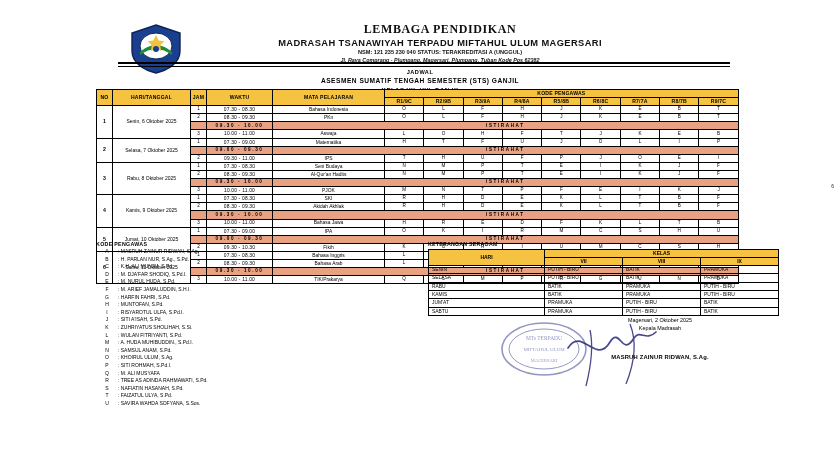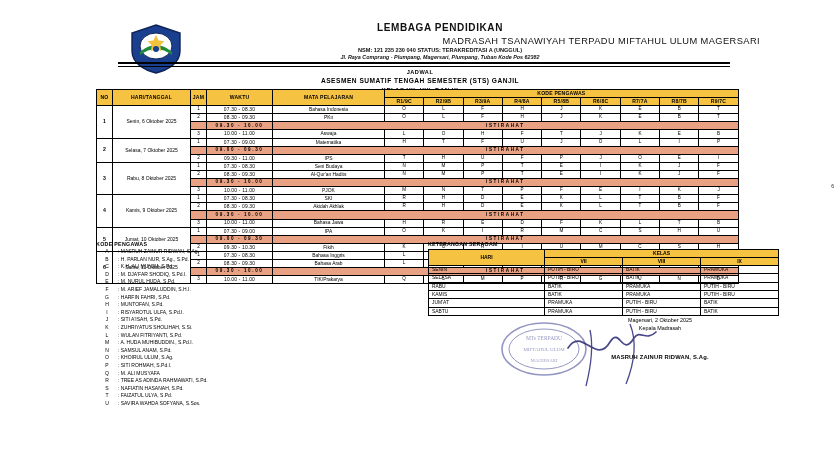--- a/index.html
+++ b/index.html
@@ -13,22 +13,22 @@
   .page { position: relative; width: 840px; height: 450px; background:#fff; }
 
   
   .letterhead {
     position: absolute; left: 0; top: 22px; width: 840px;
     display: flex; align-items: flex-start; justify-content: center;
   }
   .logo-wrap { position: absolute; left: 130px; top: 2px; width: 52px; height: 50px; }
   .logo-shield { width: 52px; height: 50px; }
   .lh-text { text-align: center; width: 640px; margin-left: 40px; }
-  .lh-l1 { font-size: 10px; font-weight: bold; letter-spacing: .6px; color:#101010; line-height: 1.25; }
-  .lh-l2 { font-size: 9.3px; font-weight: normal; letter-spacing: .4px; color:#101010; line-height: 1.3; white-space: nowrap; text-align: right;}
+  .lh-l1 { font-size: 12px; font-weight: bold; letter-spacing: .6px; color:#101010; line-height: 1.25; font-family: Liberation Serif, serif; }
+  .lh-l2 { font-size: 9.3px; font-weight: bold; letter-spacing: .4px; color:#101010; line-height: 1.3; white-space: nowrap;}
   .lh-l3 { font-size: 5.6px; font-weight: bold; color:#101010; line-height: 1.35; }
   .lh-l4 { font-size: 5.4px; font-weight: bold; font-style: italic; color:#101010; line-height: 1.35; }
   .lh-rule { position:absolute; left: 118px; top: 62px; width: 612px; border-top: 2.2px solid #000; }
   .lh-rule2 { position:absolute; left: 118px; top: 65.6px; width: 612px; border-top: 0.8px solid #000; }
 
   
   .doctitle { position:absolute; left:0; top: 68px; width: 840px; text-align:center; }
   .dt1 { font-size: 5.6px; font-weight: bold; letter-spacing:.5px; line-height:1.45; }
   .dt2 { font-size: 6.6px; font-weight: bold; letter-spacing:.5px; line-height:1.45; }
   .dt3 { font-size: 6.0px; font-weight: bold; letter-spacing:.5px; line-height:1.45; }

